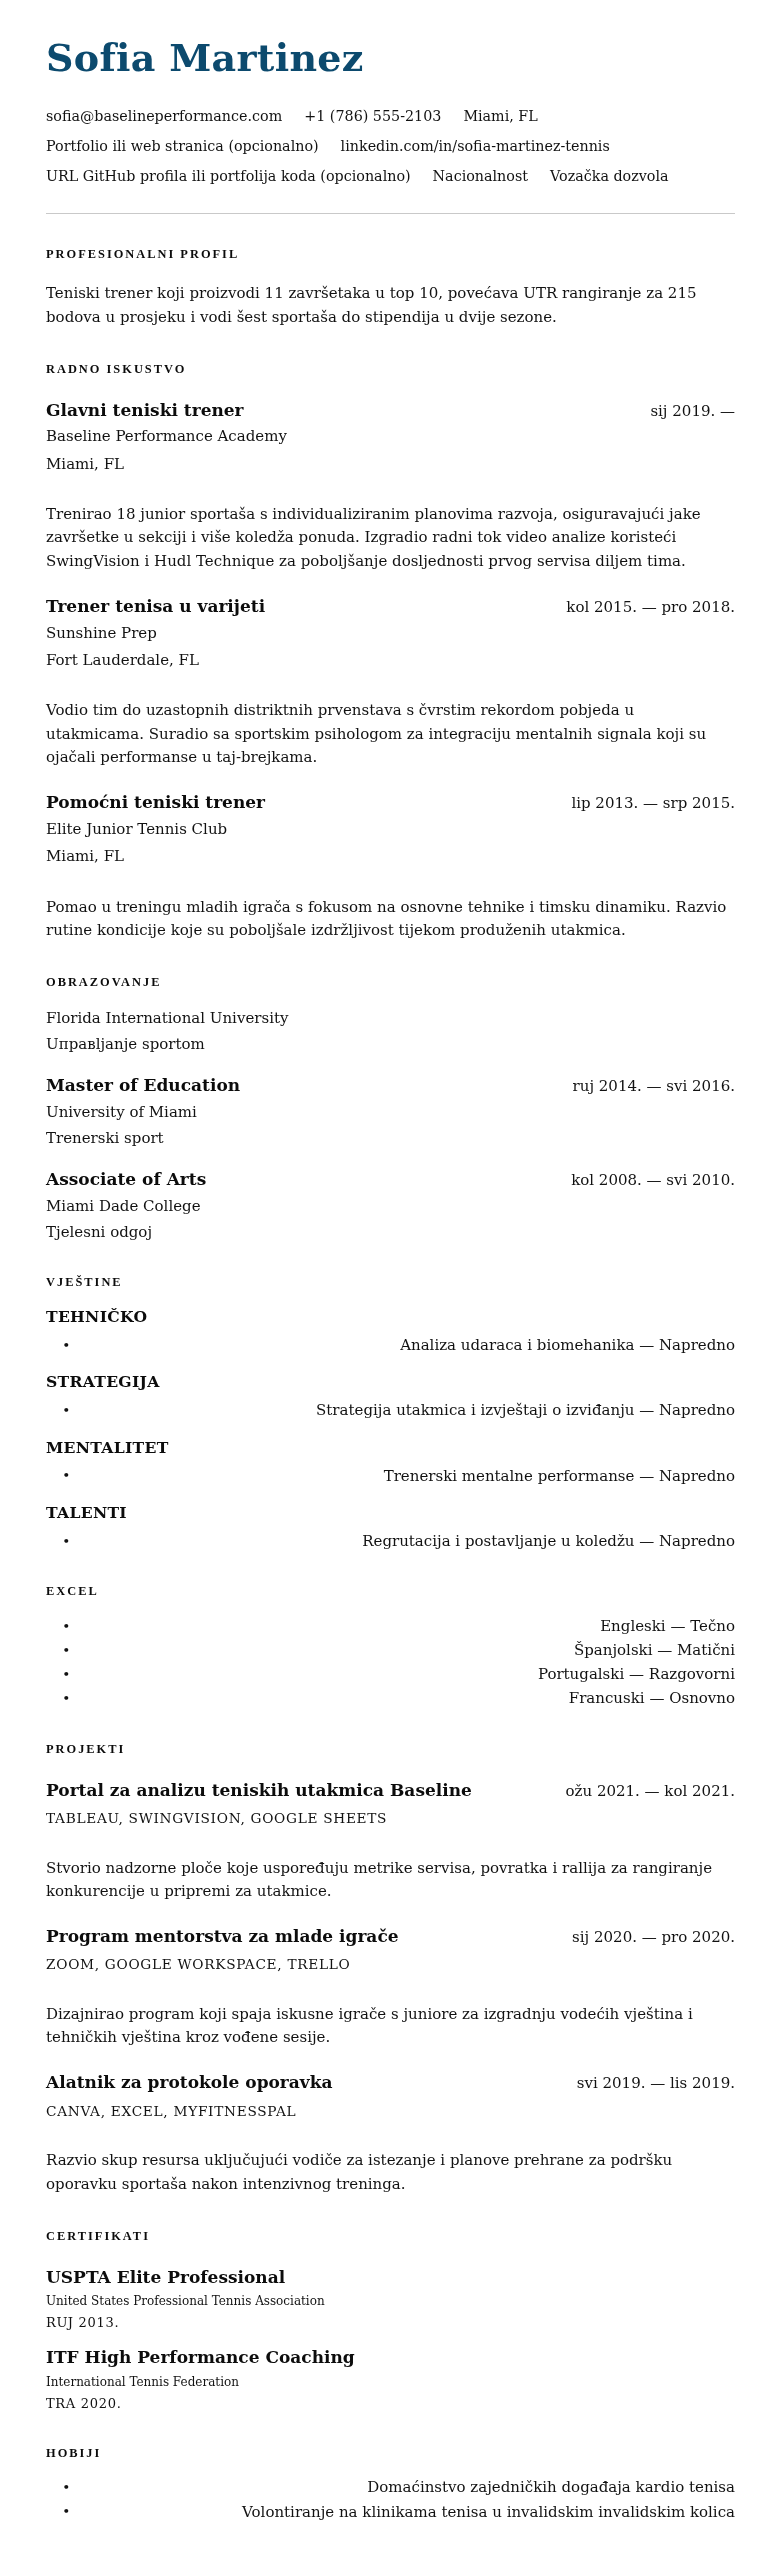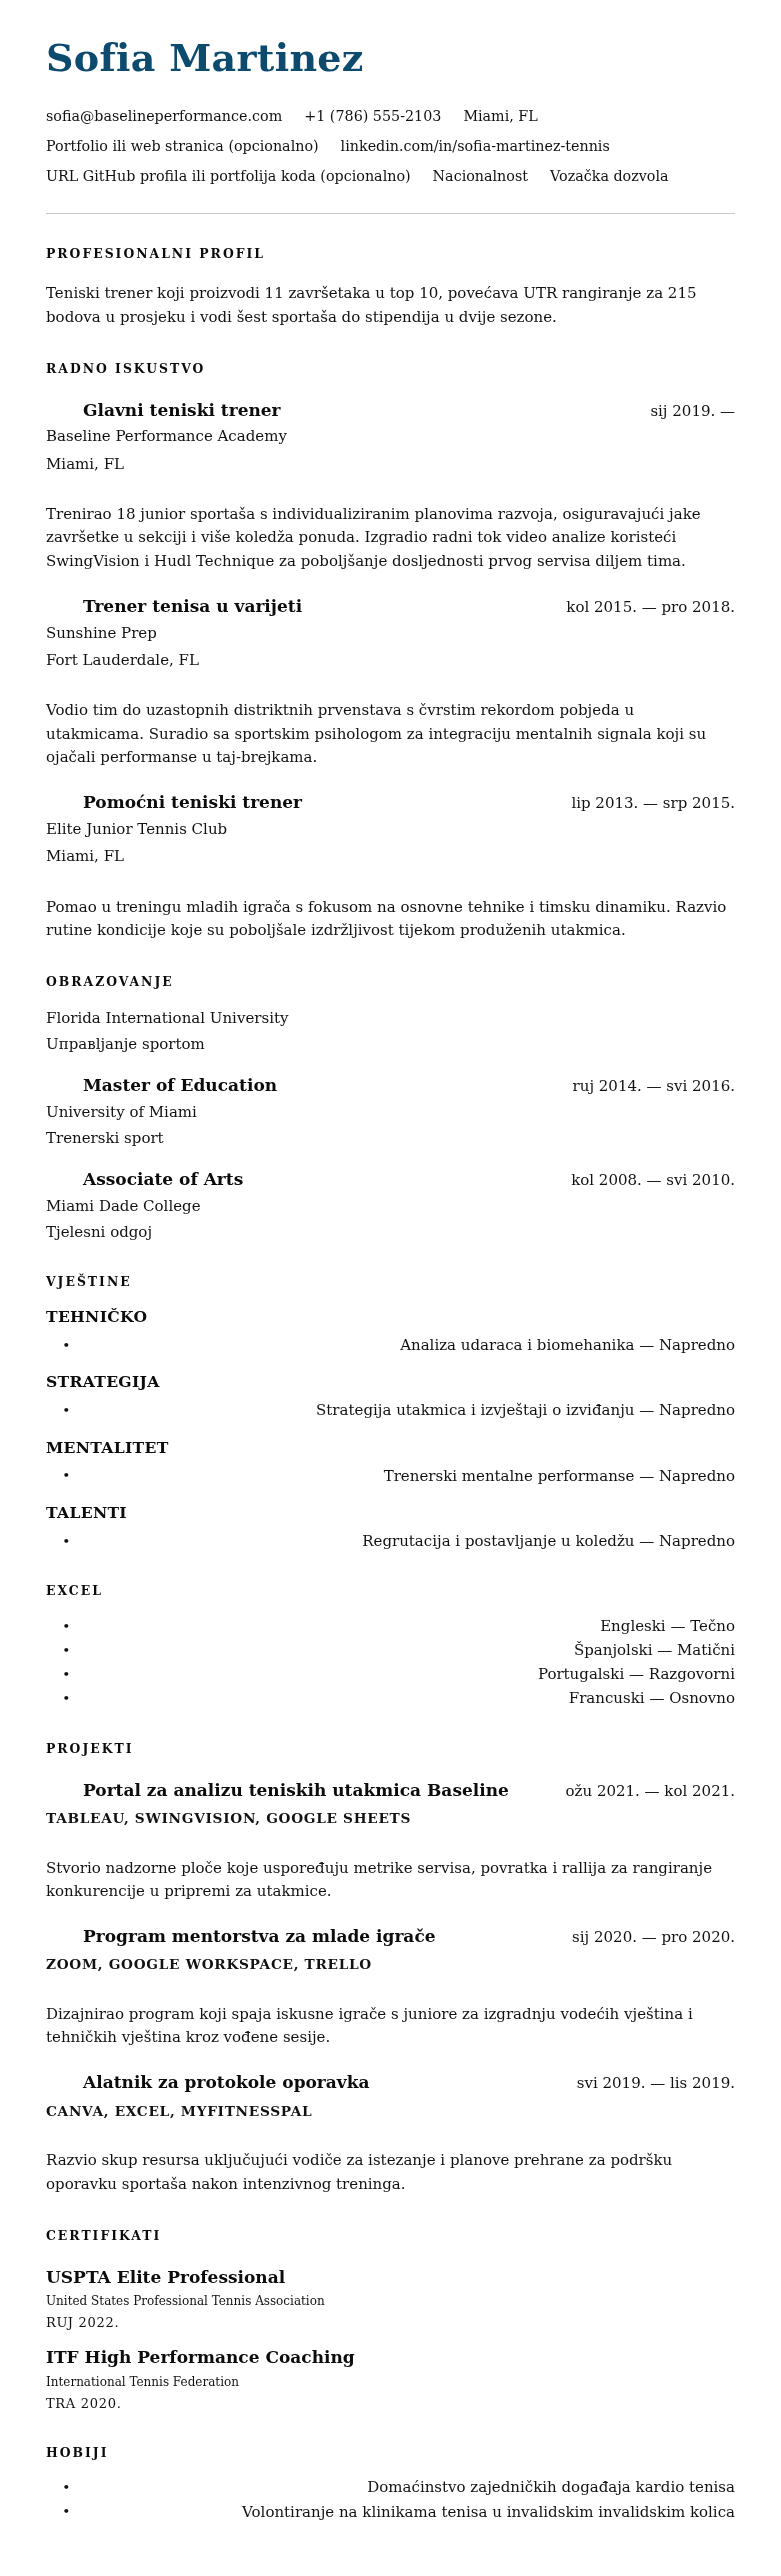--- a/index.html
+++ b/index.html
@@ -14,33 +14,33 @@
   
   .name { font-size:38px; font-weight:700; line-height:1.15; letter-spacing:0.3px; color:#0c4a6e; }
   .tagline { font-size:17px; margin-top:14.3px; line-height:1.3; }
   .contact { margin-top:27px; font-size:14.3px; }
   .contact-row { display:flex; flex-wrap:wrap; gap:22px; line-height:1.35; margin-bottom:11px; }
   .divider { border:none; border-top:0.7px solid #c9c9c9; margin:26px 0 0 0; }
 
   
   .section-title {
     font-size:12.4px; font-weight:700; letter-spacing:2px;
-    margin-top:33px; line-height:1.2; color:#0c0c0c;
+    margin-top:33px; line-height:1.2; color:#0c0c0c;font-family:Liberation Serif, serif;
   }
   .profile-text { font-size:15px; line-height:1.55; margin-top:21px; }
 
   
   .entry { margin-top:22px; }
-  .entry-header { display:flex; justify-content:space-between; align-items:baseline; gap:13px;margin-left:37px; }
+  .entry-header { display:flex; justify-content:space-between; align-items:baseline; gap:13px; }
   .entry-title { font-size:17px; font-weight:700; line-height:1.3; color:#0c0c0c; }
   .entry-date { font-size:15px; white-space:nowrap; }
   .entry-company { font-size:15px; margin-top:6.5px; line-height:1.3; }
   .entry-location { font-size:15px; margin-top:7.8px; line-height:1.3; }
   .entry-desc { font-size:15px; line-height:1.55; margin-top:29px; }
-  .entry-stack { font-size:13.7px; letter-spacing:0.7px; margin-top:9px; line-height:1.3;font-weight:bold; }
+  .entry-stack { font-size:13.7px; letter-spacing:0.7px; margin-top:9px; line-height:1.3; }
 
   
   .edu-entry { margin-top:19.5px; }
   .edu-school { font-size:15px; margin-top:6.5px; line-height:1.3; }
   .edu-field { font-size:15px; margin-top:6.5px; line-height:1.3; }
 
   
   .skill-group-title { font-size:15.6px; font-weight:700; letter-spacing:0.3px; margin-top:17px; line-height:1.3; color:#0c0c0c; }
 
   
@@ -218,21 +218,21 @@
       <p class="entry-desc">Razvio skup resursa uključujući vodiče za istezanje i planove prehrane za podršku oporavku sportaša nakon intenzivnog treninga.</p>
     </div>
   </section>
 
   <section>
     <h2 class="section-title">CERTIFIKATI</h2>
 
     <div class="cert-entry">
       <div class="cert-name">USPTA Elite Professional</div>
       <div class="cert-issuer">United States Professional Tennis Association</div>
-      <div class="cert-date">RUJ 2022.</div>
+      <div class="cert-date">RUJ 2013.</div>
     </div>
 
     <div class="cert-entry">
       <div class="cert-name">ITF High Performance Coaching</div>
       <div class="cert-issuer">International Tennis Federation</div>
       <div class="cert-date">TRA 2020.</div>
     </div>
   </section>
 
   <section>

